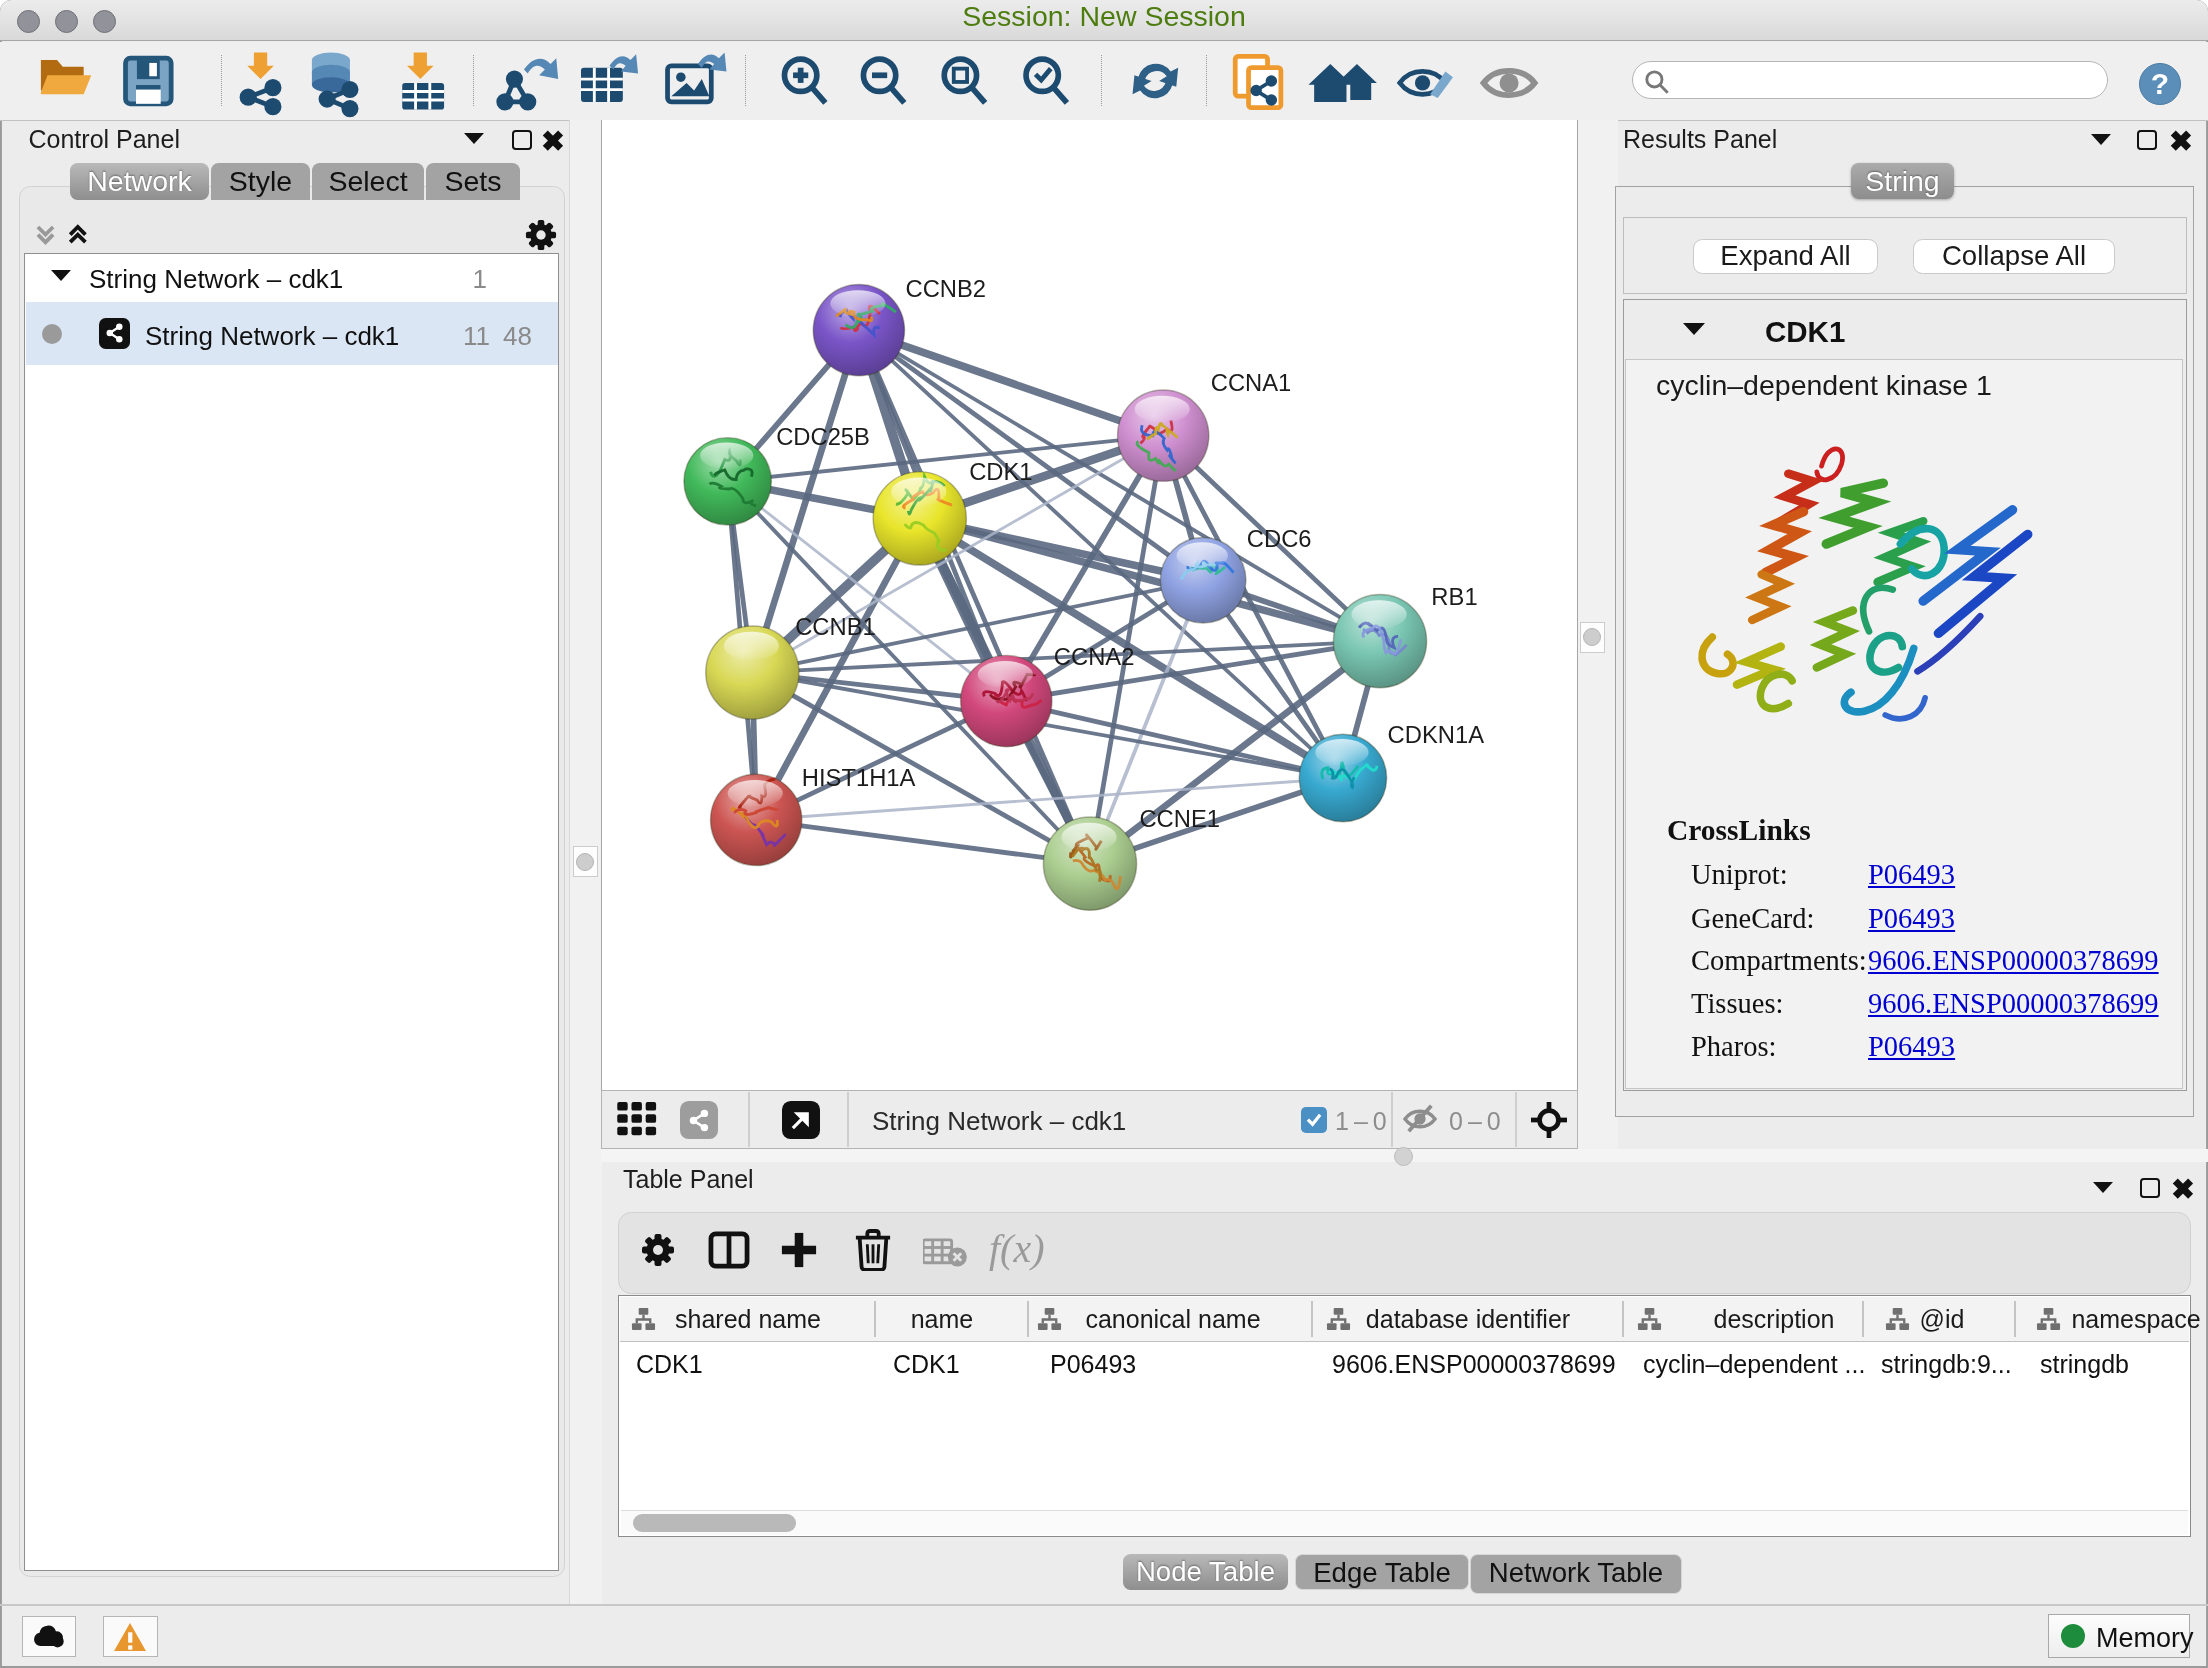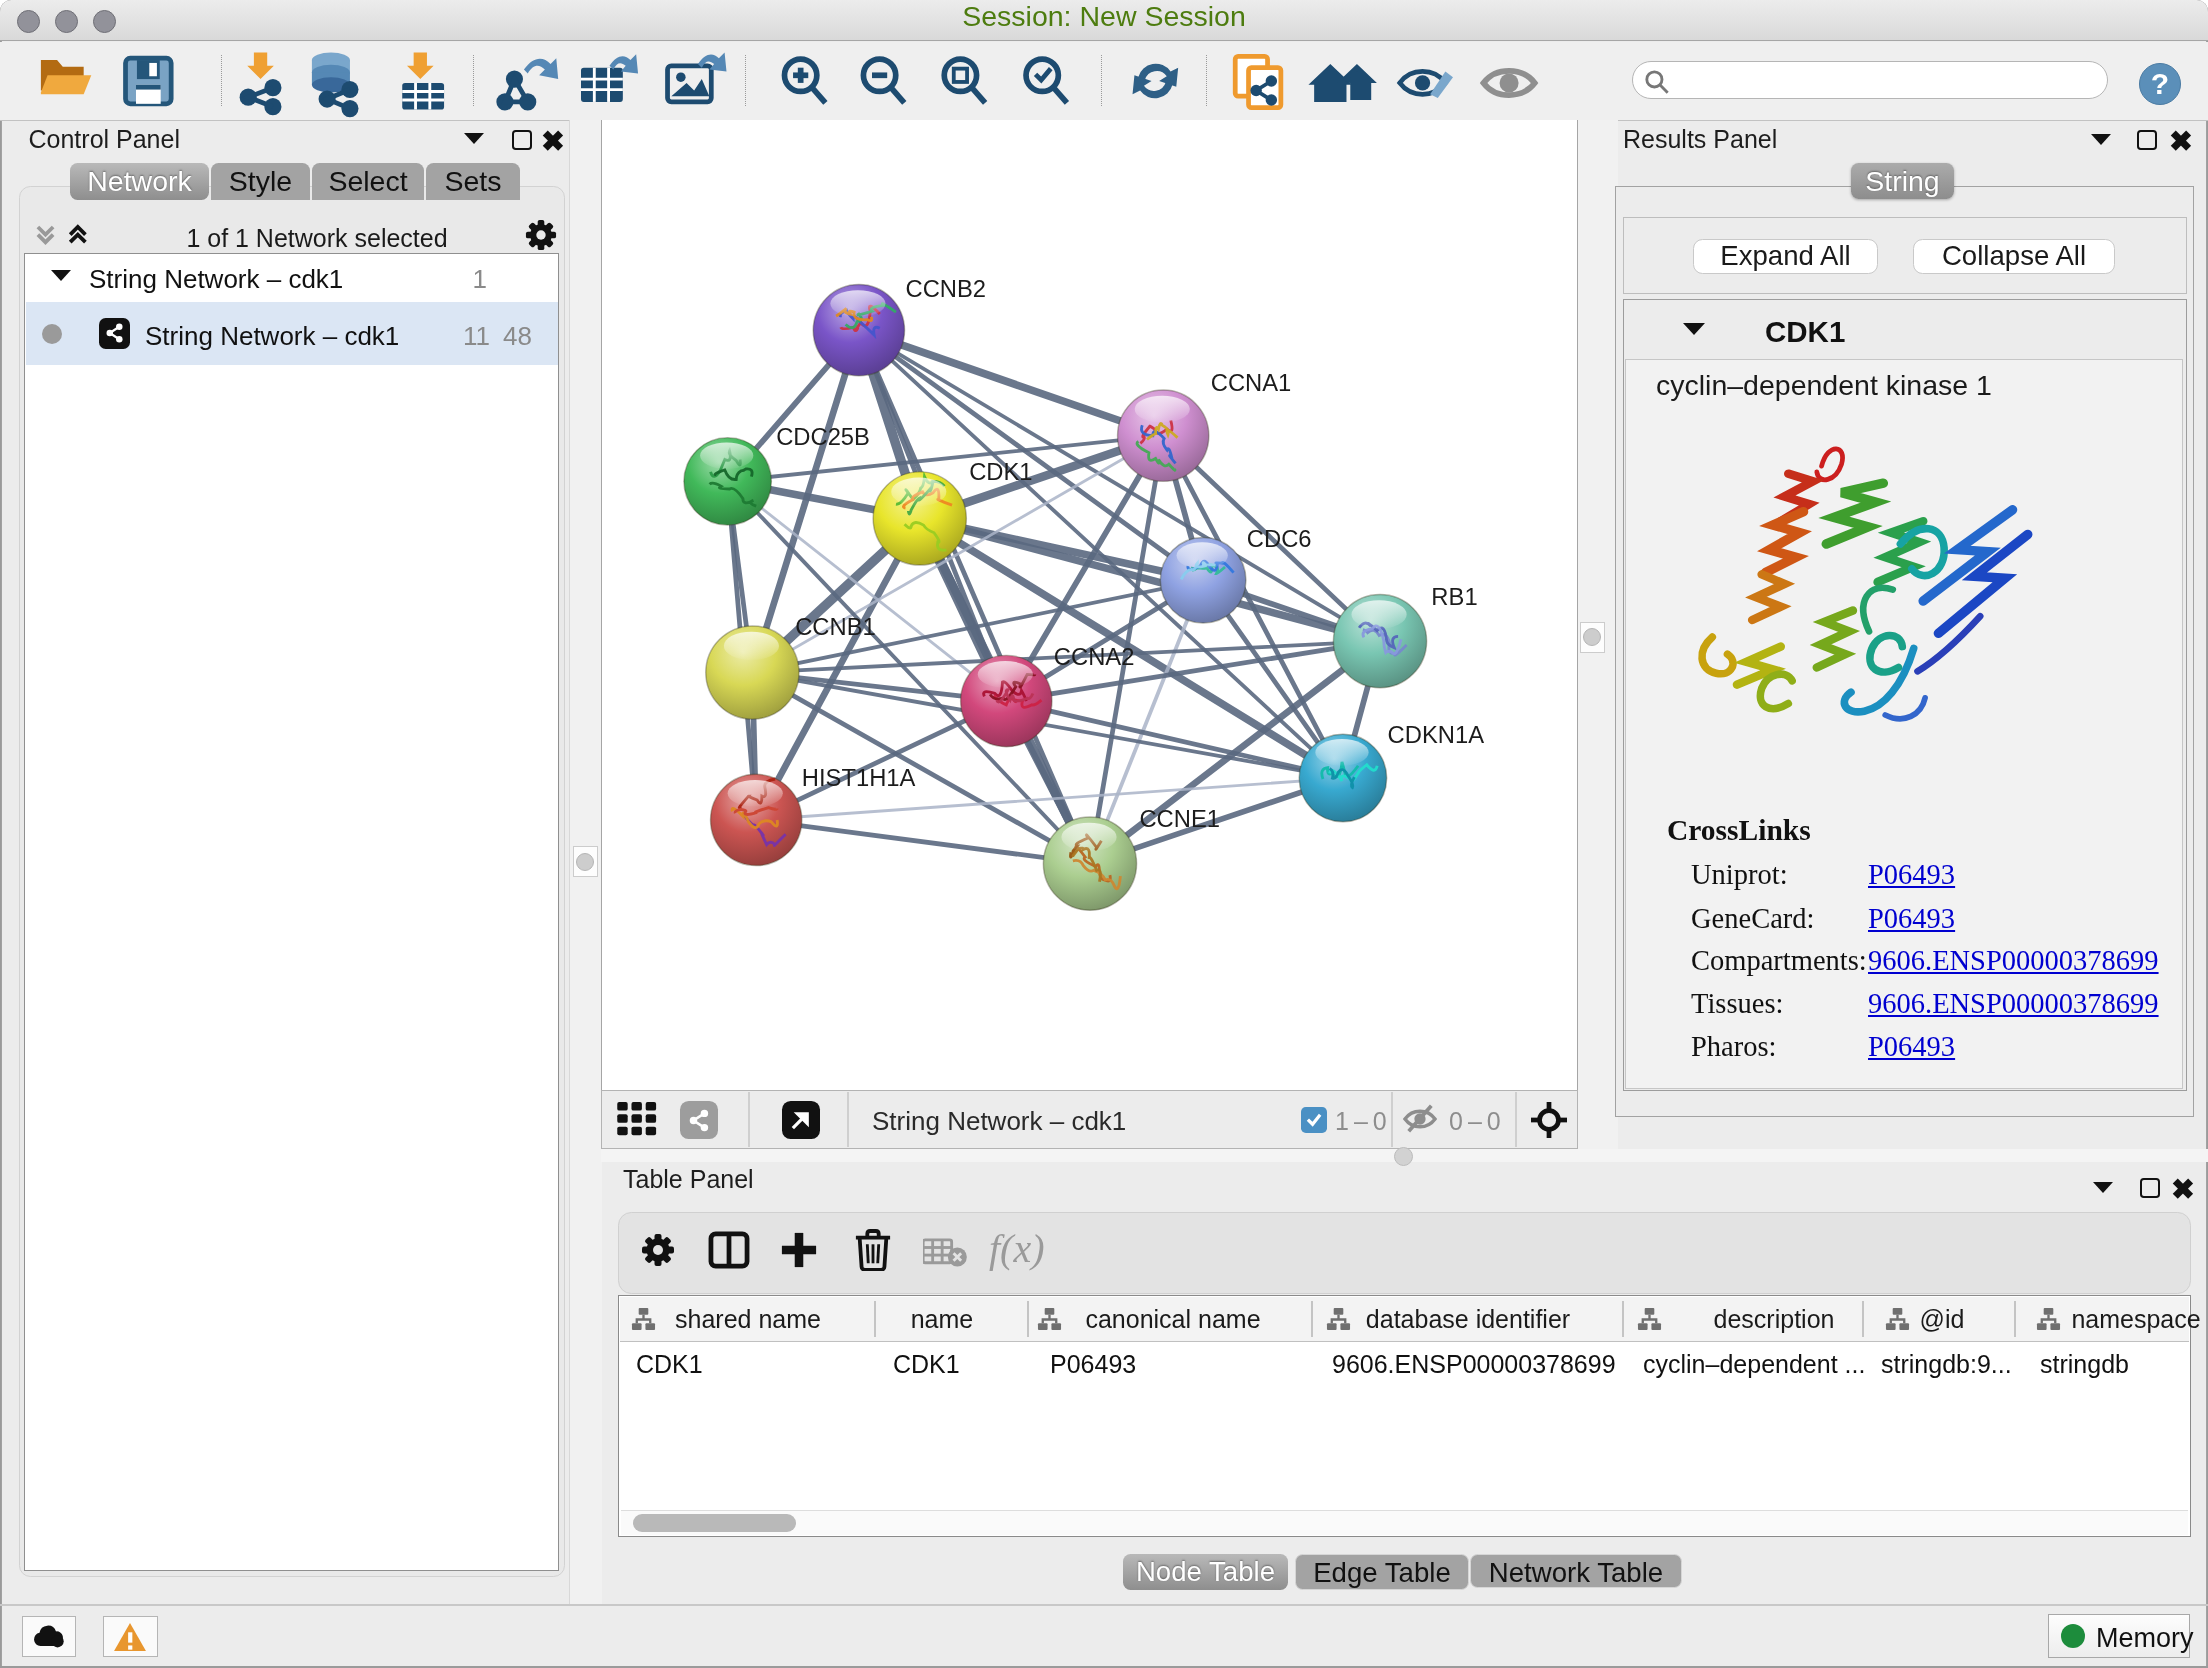--- a/index.html
+++ b/index.html
@@ -180,21 +180,20 @@
 <div class="abs tab-un" style="left:312px;top:163px;width:112px;height:37px;border-radius:7.6px 7.6px 0 0;font-size:28.5px;text-align:center;line-height:37px;">Select</div>
 <div class="abs tab-un" style="left:426px;top:163px;width:94px;height:37px;border-radius:7.6px 7.6px 0 0;font-size:28.5px;text-align:center;line-height:37px;">Sets</div>
 
 <div class="abs" style="left:19px;top:186px;width:546px;height:1391px;background:#e9e9e9;border:1px solid #d2d2d2;border-radius:11.4px;box-sizing:border-box;"></div>
 <svg class="abs" style="left:36px;top:223px;" width="57" height="27" viewBox="0 0 60 28" fill="none">
 <path d="M2,4 L10,12 L18,4" stroke="#999" stroke-width="4"></path>
       <path d="M2,12 L10,20 L18,12" stroke="#999" stroke-width="4"></path>
 <path d="M36,12 L44,4 L52,12" stroke="#111" stroke-width="4"></path>
       <path d="M36,20 L44,12 L52,20" stroke="#111" stroke-width="4"></path>
 </svg>
-<div class="abs" style="left:44px;top:224px;width:546px;text-align:center;font-size:25px;color:#1a1a1a;">1 of 1 Network selected</div>
 <svg class="abs" style="left:525px;top:219px;" width="32" height="32" viewBox="0 0 34 34">
 <g fill="#111">
 <circle cx="17" cy="17" r="11.5"></circle>
 <g>
 <rect x="13.5" y="1" width="7" height="32" rx="2"></rect>
 <rect x="13.5" y="1" width="7" height="32" rx="2" transform="rotate(45 17 17)"></rect>
 <rect x="13.5" y="1" width="7" height="32" rx="2" transform="rotate(90 17 17)"></rect>
 <rect x="13.5" y="1" width="7" height="32" rx="2" transform="rotate(135 17 17)"></rect>
 </g>
 </g>
@@ -639,21 +638,21 @@
 <div class="abs" style="left:1050px;top:1350px;font-size:25px;color:#111;">P06493</div>
 <div class="abs" style="left:1332px;top:1350px;font-size:25px;color:#111;">9606.ENSP00000378699</div>
 <div class="abs" style="left:1643px;top:1350px;font-size:25px;color:#111;">cyclin–dependent ...</div>
 <div class="abs" style="left:1881px;top:1350px;font-size:25px;color:#111;">stringdb:9...</div>
 <div class="abs" style="left:2040px;top:1350px;font-size:25px;color:#111;">stringdb</div>
 <div class="abs" style="left:621px;top:1510px;width:1567px;height:24px;background:#fafafa;border-top:1px solid #dddddd;"></div>
 <div class="abs" style="left:633px;top:1514px;width:163px;height:18px;background:#b9b9b9;border-radius:9.5px;"></div>
 
 <div class="abs tab-sel" style="left:1123px;top:1554px;width:165px;height:36px;border-radius:7.6px;font-size:27.6px;text-align:center;line-height:36px;text-shadow:0 -1px 1.9px rgba(0,0,0,.4);">Node Table</div>
 <div class="abs tab-un" style="left:1295px;top:1554px;width:174px;height:36px;border-radius:7.6px;font-size:27.6px;text-align:center;line-height:36px;border:1px solid #d6d6d6;box-sizing:border-box;">Edge Table</div>
-<div class="abs tab-un" style="left:1470px;top:1554px;width:212px;height:34px;border-radius:7.6px;font-size:27.6px;text-align:center;line-height:36px;border:1px solid #d6d6d6;box-sizing:border-box;">Network Table</div>
+<div class="abs tab-un" style="left:1470px;top:1554px;width:212px;height:40px;border-radius:7.6px;font-size:27.6px;text-align:center;line-height:36px;border:1px solid #d6d6d6;box-sizing:border-box;">Network Table</div>
 
 <div class="abs" style="left:0;top:1604px;width:2208px;height:1.9px;background:#c8c8c8;"></div>
 <div class="abs" style="left:22px;top:1616px;width:54px;height:41px;background:#fafafa;border:1.9px solid #b5b5b5;box-sizing:border-box;"></div>
 <svg class="abs" style="left:31px;top:1625px;" width="36" height="23" viewBox="0 0 38 24" fill="#111">
 <path d="M10,22 a7,7 0 0 1 -1,-13.9 a9,9 0 0 1 17.4,-1.5 a6.5,6.5 0 0 1 3.2,12.5 a6,6 0 0 1 -2.6,2.9 Z"></path>
 <circle cx="28" cy="17" r="6.5"></circle>
 </svg>
 <div class="abs" style="left:103px;top:1616px;width:55px;height:41px;background:#fafafa;border:1.9px solid #b5b5b5;box-sizing:border-box;"></div>
 <svg class="abs" style="left:113px;top:1622px;" width="34" height="30" viewBox="0 0 36 32">
 <path d="M18,1 L35,31 L1,31 Z" fill="#e8962e"></path>

